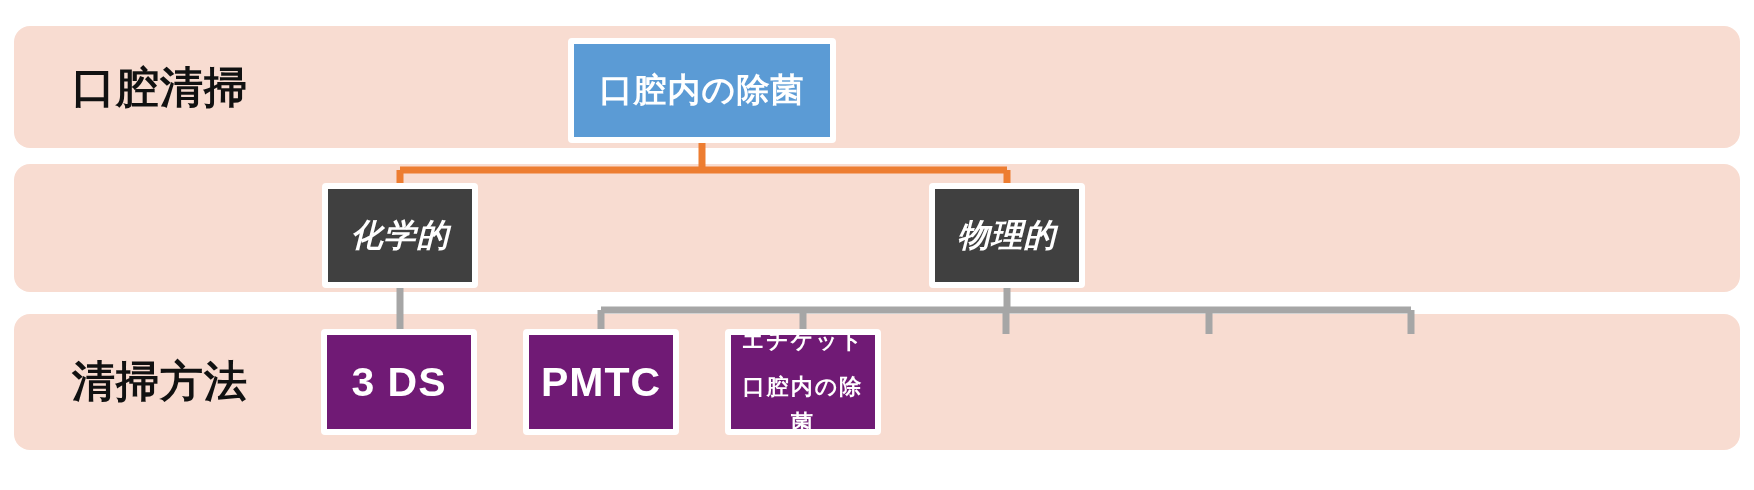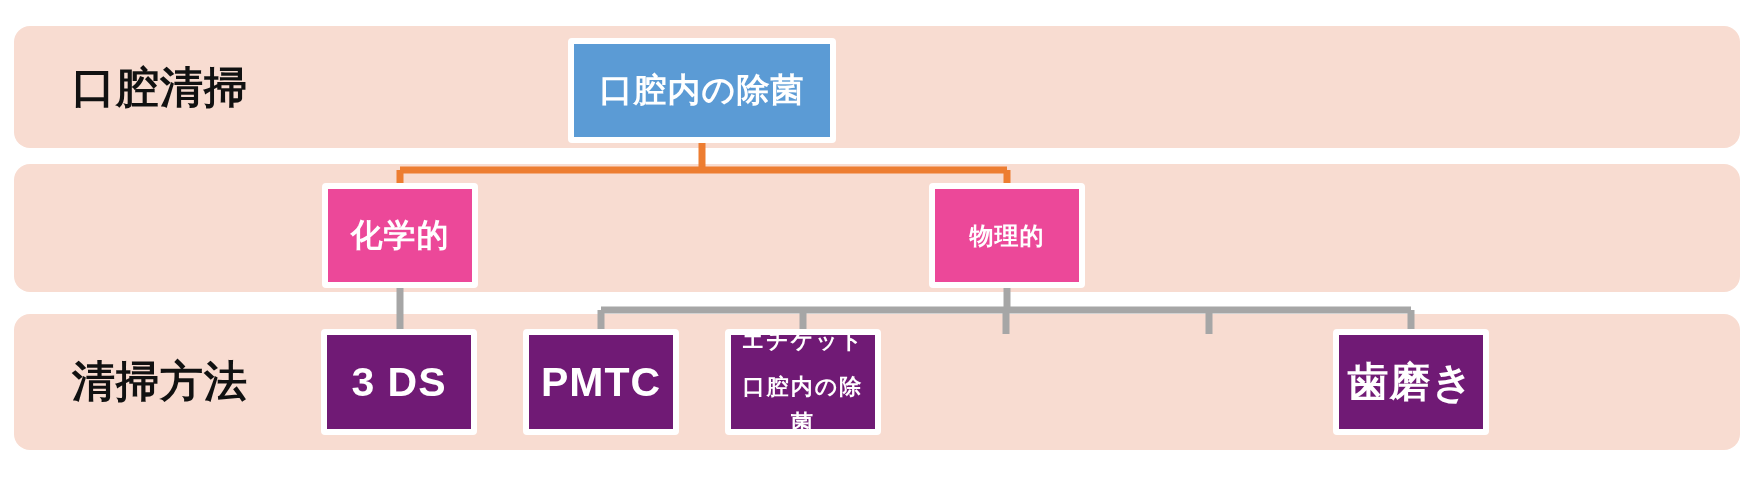--- a/index.html
+++ b/index.html
@@ -68,39 +68,39 @@
     border: 6px solid #ffffff;
     display: flex;
     align-items: center;
     justify-content: center;
     text-align: center;
     color: #ffffff;
     font-weight: 700;
     z-index: 5;
   }
   .node-blue  { background: #5b9bd5; }
-  .node-orange{ background: #ec4899; }
+  .node-orange{ background: #404040; font-style: italic; }
   .node-gray  { background: #701a75; }
 
   .node-root {
     left: 568px; top: 20px;
     width: 268px; height: 105px;
     font-size: 33px;
     letter-spacing: 1px;
   }
   .node-chem {
     left: 322px; top: 165px;
     width: 156px; height: 105px;
     font-size: 32px;
     letter-spacing: 1px;
   }
   .node-phys {
     left: 929px; top: 165px;
     width: 156px; height: 105px;
-    font-size: 24px;
+    font-size: 32px;
     letter-spacing: 1px;
   }
 
   .leaf {
     top: 311px;
     height: 106px;
     font-size: 41px;
     letter-spacing: 1px;
   }
   .leaf-3ds   { left: 321px; width: 156px; }
@@ -161,15 +161,14 @@
   <div class="node node-orange node-phys">物理的</div>
 
   <div class="node node-gray leaf leaf-3ds">3 DS</div>
   <div class="node node-gray leaf leaf-pmtc">PMTC</div>
   <div class="node node-gray leaf leaf-etiq">
     <span class="two-line">
       <span>エチケット</span>
       <span>口腔内の除菌</span>
     </span>
   </div>
-  <div class="node node-gray leaf leaf-brush">歯磨き</div>
 
 </div>
 
 </body></html>

